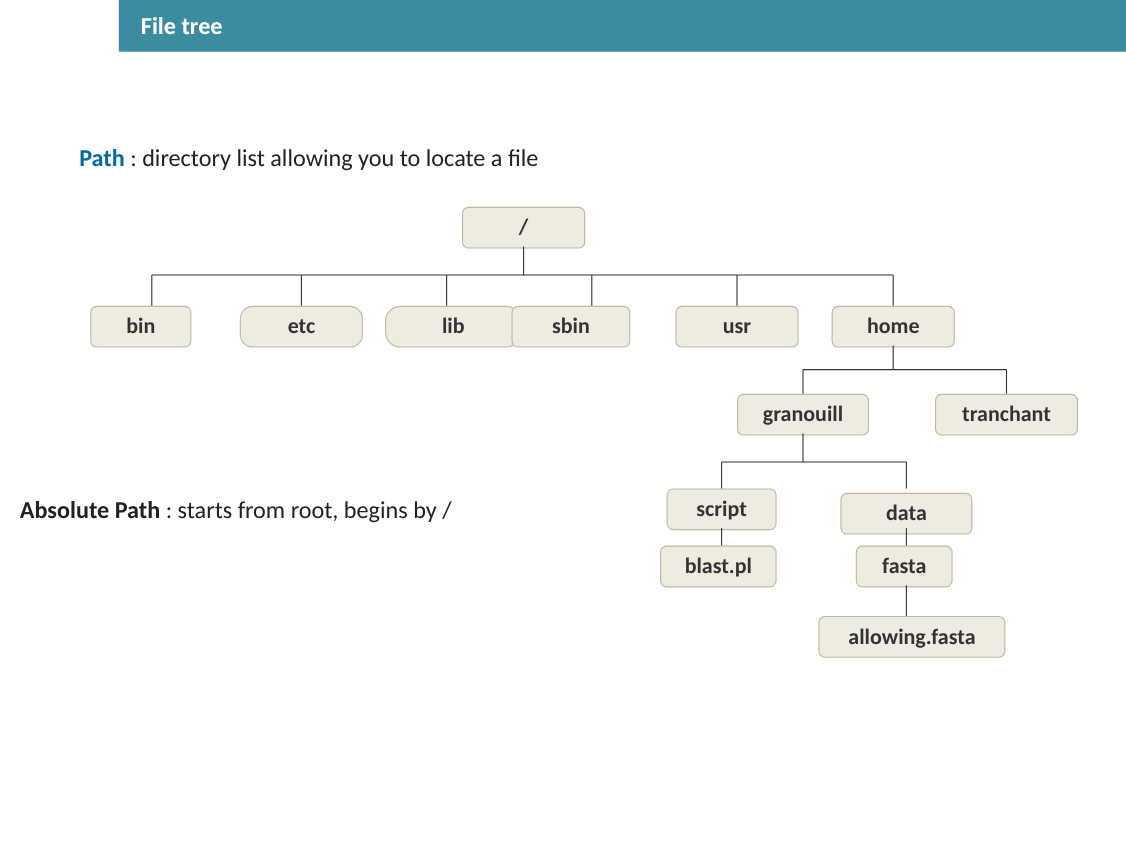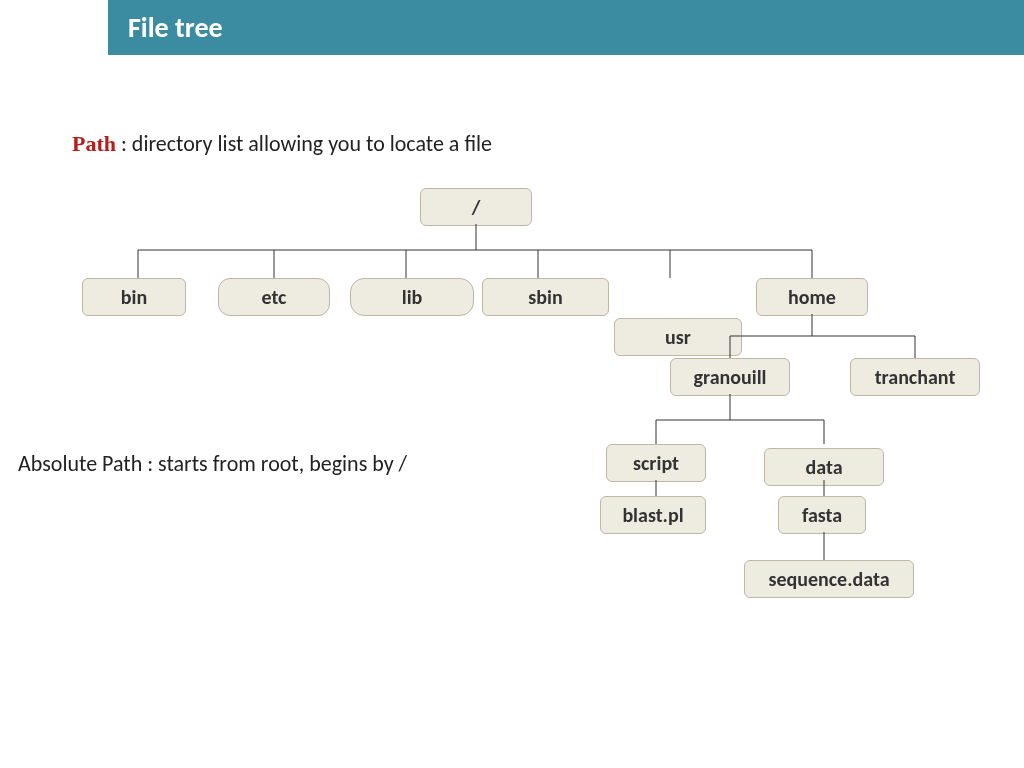--- a/index.html
+++ b/index.html
@@ -7,48 +7,47 @@
     padding: 0;
     width: 1024px;
     height: 768px;
     font-family: Calibri, Arial, sans-serif;
     background: #fff;
     position: relative;
   }
   .header {
     background: #3c8ca1;
     color: #fff;
-    font-size: 28px;
+    font-size: 22px;
     font-weight: bold;
     padding: 10px 20px;
     margin-left: 108px;
     width: 916px;
     box-sizing: border-box;
   }
   .path-def {
     position: absolute;
     left: 72px;
     top: 130px;
     font-size: 22px;
     color: #222;
   }
   .path-def .kw {
-    color: #b91c1c;
+    color: #0369a1;
     font-weight: bold;
-    font-family: Liberation Serif, serif;
   }
   .abs-def {
     position: absolute;
     left: 18px;
     top: 450px;
     font-size: 22px;
     color: #222;
   }
   .abs-def .kw2 {
-    font-weight: normal;
+    font-weight: bold;
   }
   .node {
     position: absolute;
     background: #eeece1;
     border: 1px solid #bdb7a3;
     border-radius: 6px;
     text-align: center;
     font-size: 20px;
     font-weight: bold;
     color: #333;
@@ -70,37 +69,37 @@
 <div class="path-def">
   <span class="kw">Path</span><span> : directory list allowing you to locate a file</span>
 </div>
 
 <div class="abs-def">
   <span class="kw2">Absolute Path</span><span> : starts from root, begins by /</span>
 </div>
 
 <div class="node" style="left:420px; top:188px; width:112px;">/</div>
 
-<div class="node" style="left:82px;  top:278px; width:104px;">bin</div>
+<div class="node" style="left:82px;  top:278px; width:92px;">bin</div>
 <div class="node" style="left:218px; top:278px; width:112px;border-radius:12px;">etc</div>
 <div class="node" style="left:350px; top:278px; width:124px;border-radius:14px;">lib</div>
-<div class="node" style="left:482px; top:278px; width:127px;">sbin</div>
-<div class="node" style="left:614px; top:278px; width:128px;margin-top:40px;">usr</div>
+<div class="node" style="left:465px; top:278px; width:108px;">sbin</div>
+<div class="node" style="left:614px; top:278px; width:112px;">usr</div>
 <div class="node" style="left:756px; top:278px; width:112px;">home</div>
 
 <div class="node" style="left:670px; top:358px; width:120px;">granouill</div>
 <div class="node" style="left:850px; top:358px; width:130px;">tranchant</div>
 
 <div class="node" style="left:606px; top:444px; width:100px;">script</div>
 <div class="node" style="left:764px; top:448px; width:120px;">data</div>
 
 <div class="node" style="left:600px; top:496px; width:106px;text-align:center;">blast.pl</div>
 <div class="node" style="left:778px; top:496px; width:88px;">fasta</div>
 
-<div class="node" style="left:744px; top:560px; width:170px;">sequence.data</div>
+<div class="node" style="left:744px; top:560px; width:170px;">allowing.fasta</div>
 
 <svg class="lines" width="1024" height="768">
   <g stroke="#333" stroke-width="1" fill="none">
 
     <line x1="476" y1="224" x2="476" y2="250"></line>
 
     <line x1="138" y1="250" x2="812" y2="250"></line>
 
     <line x1="138" y1="250" x2="138" y2="278"></line>
     <line x1="274" y1="250" x2="274" y2="278"></line>

